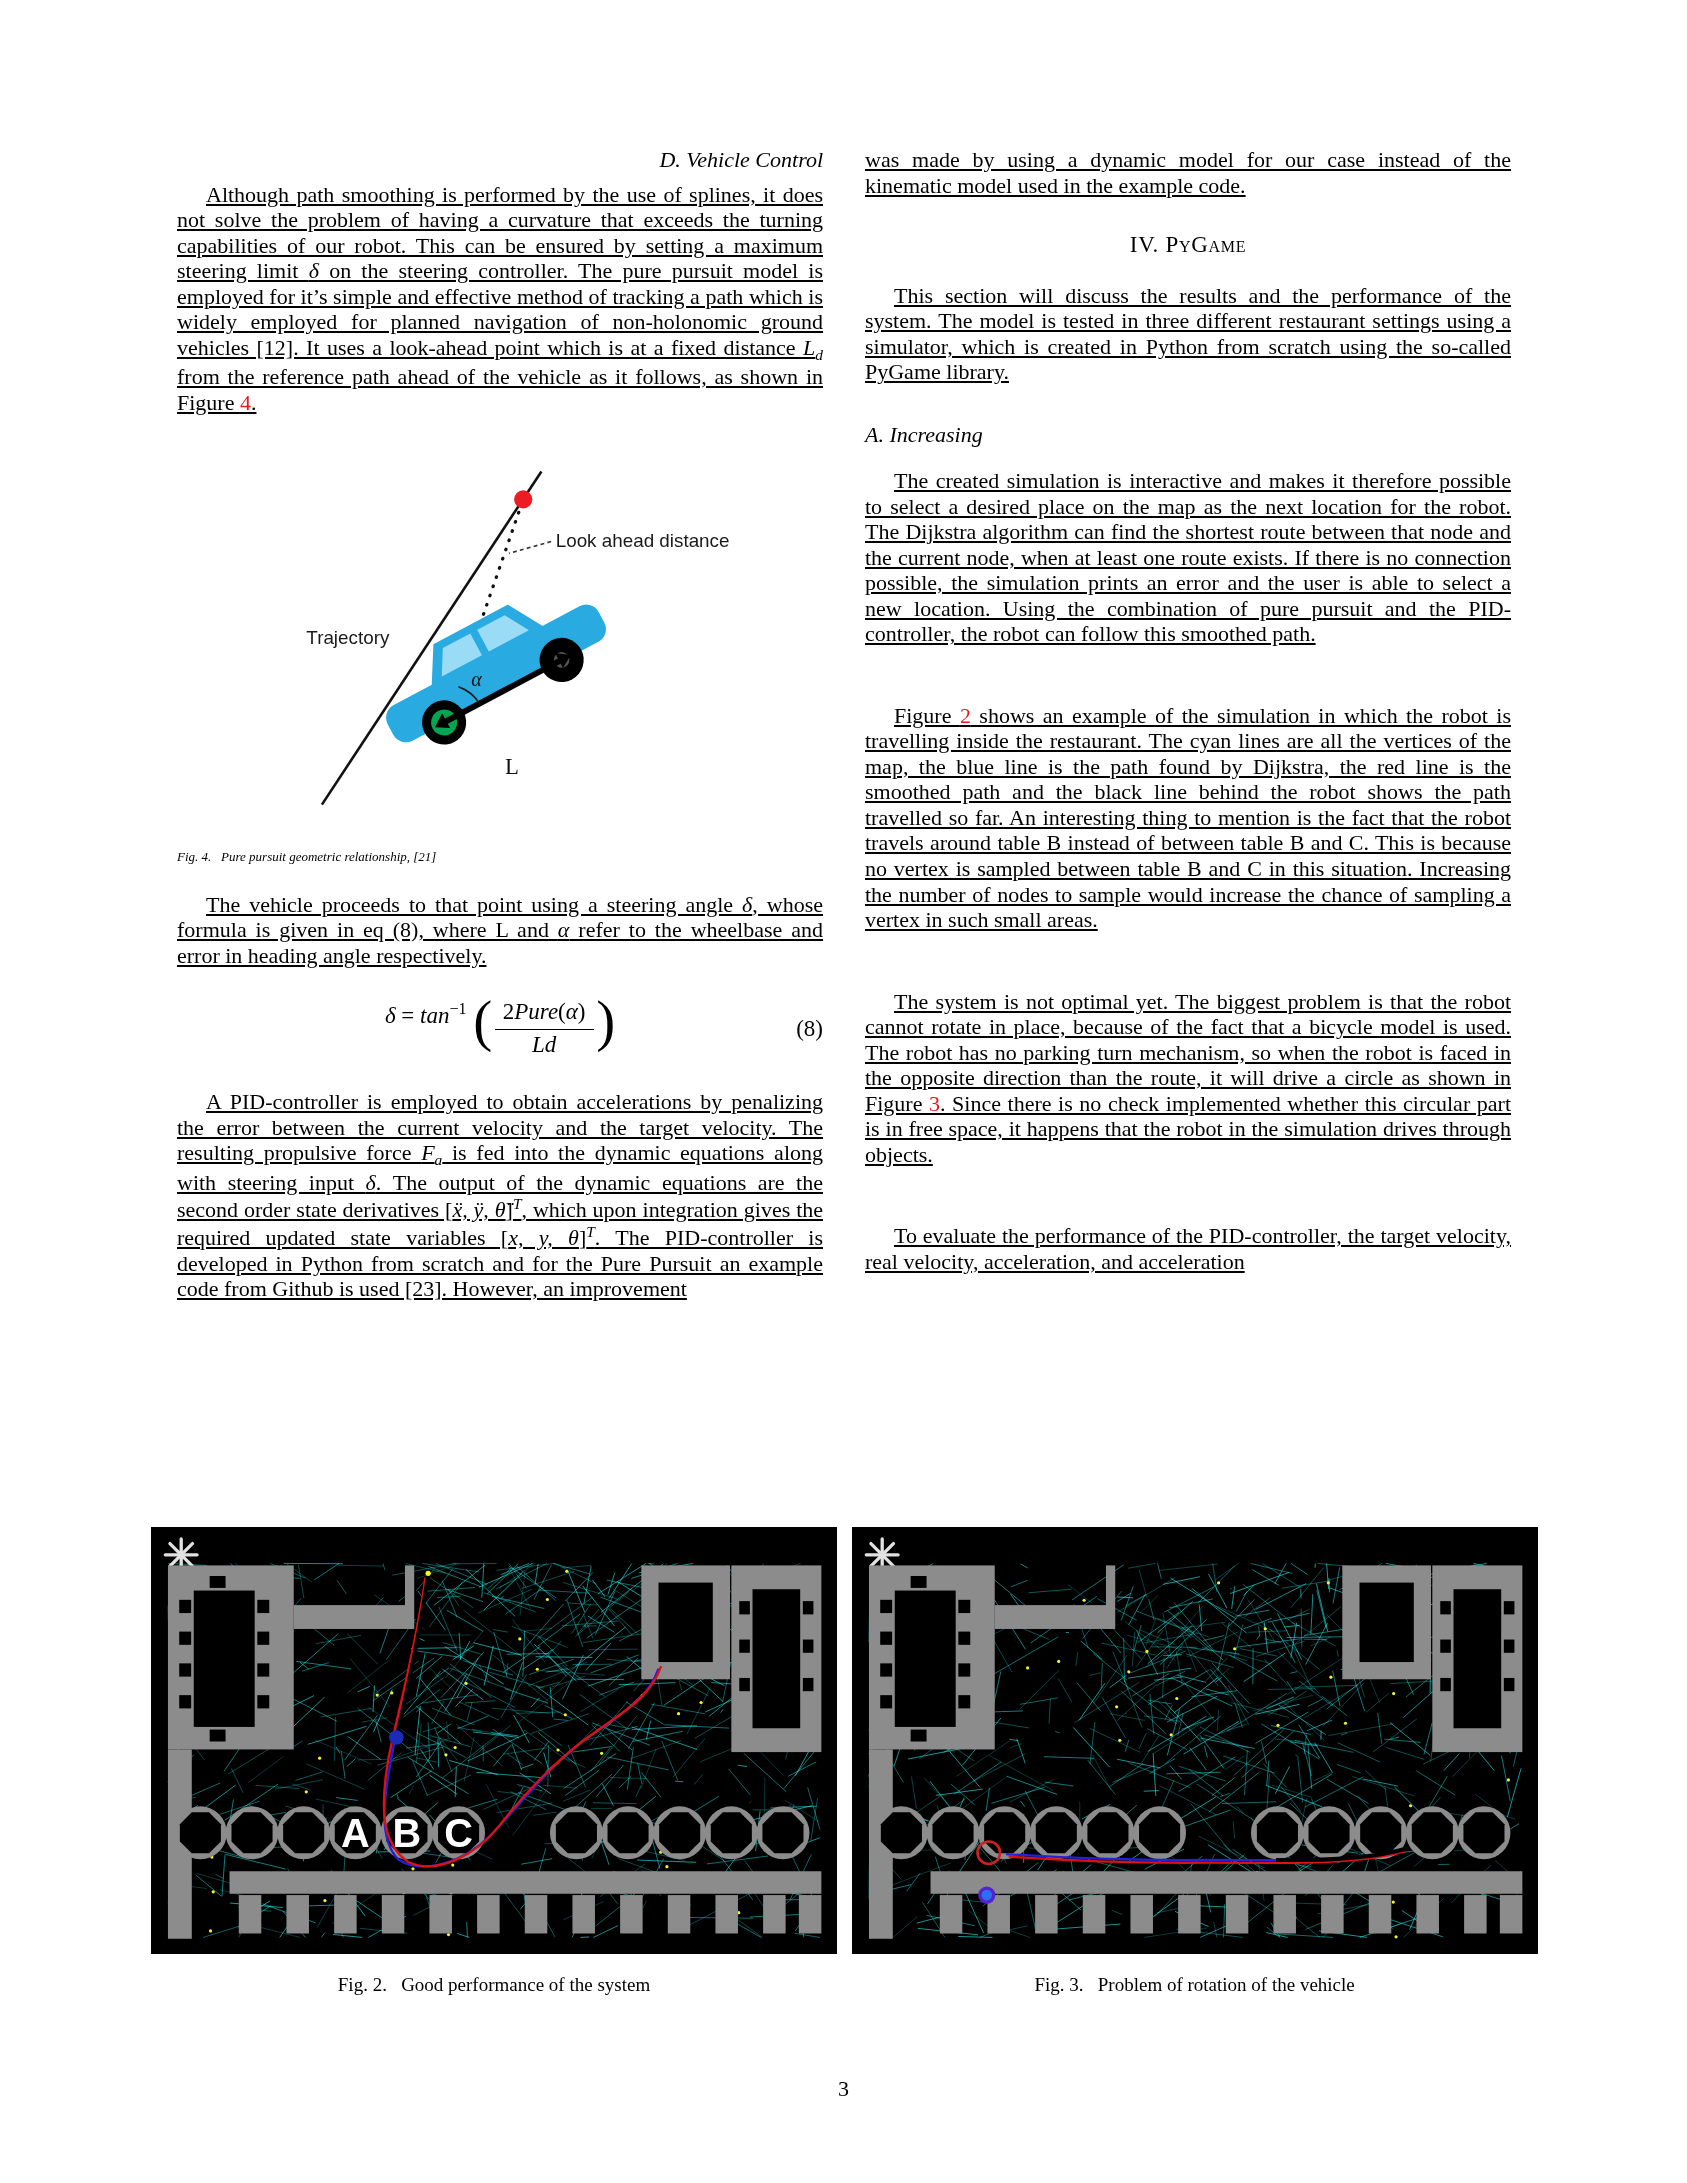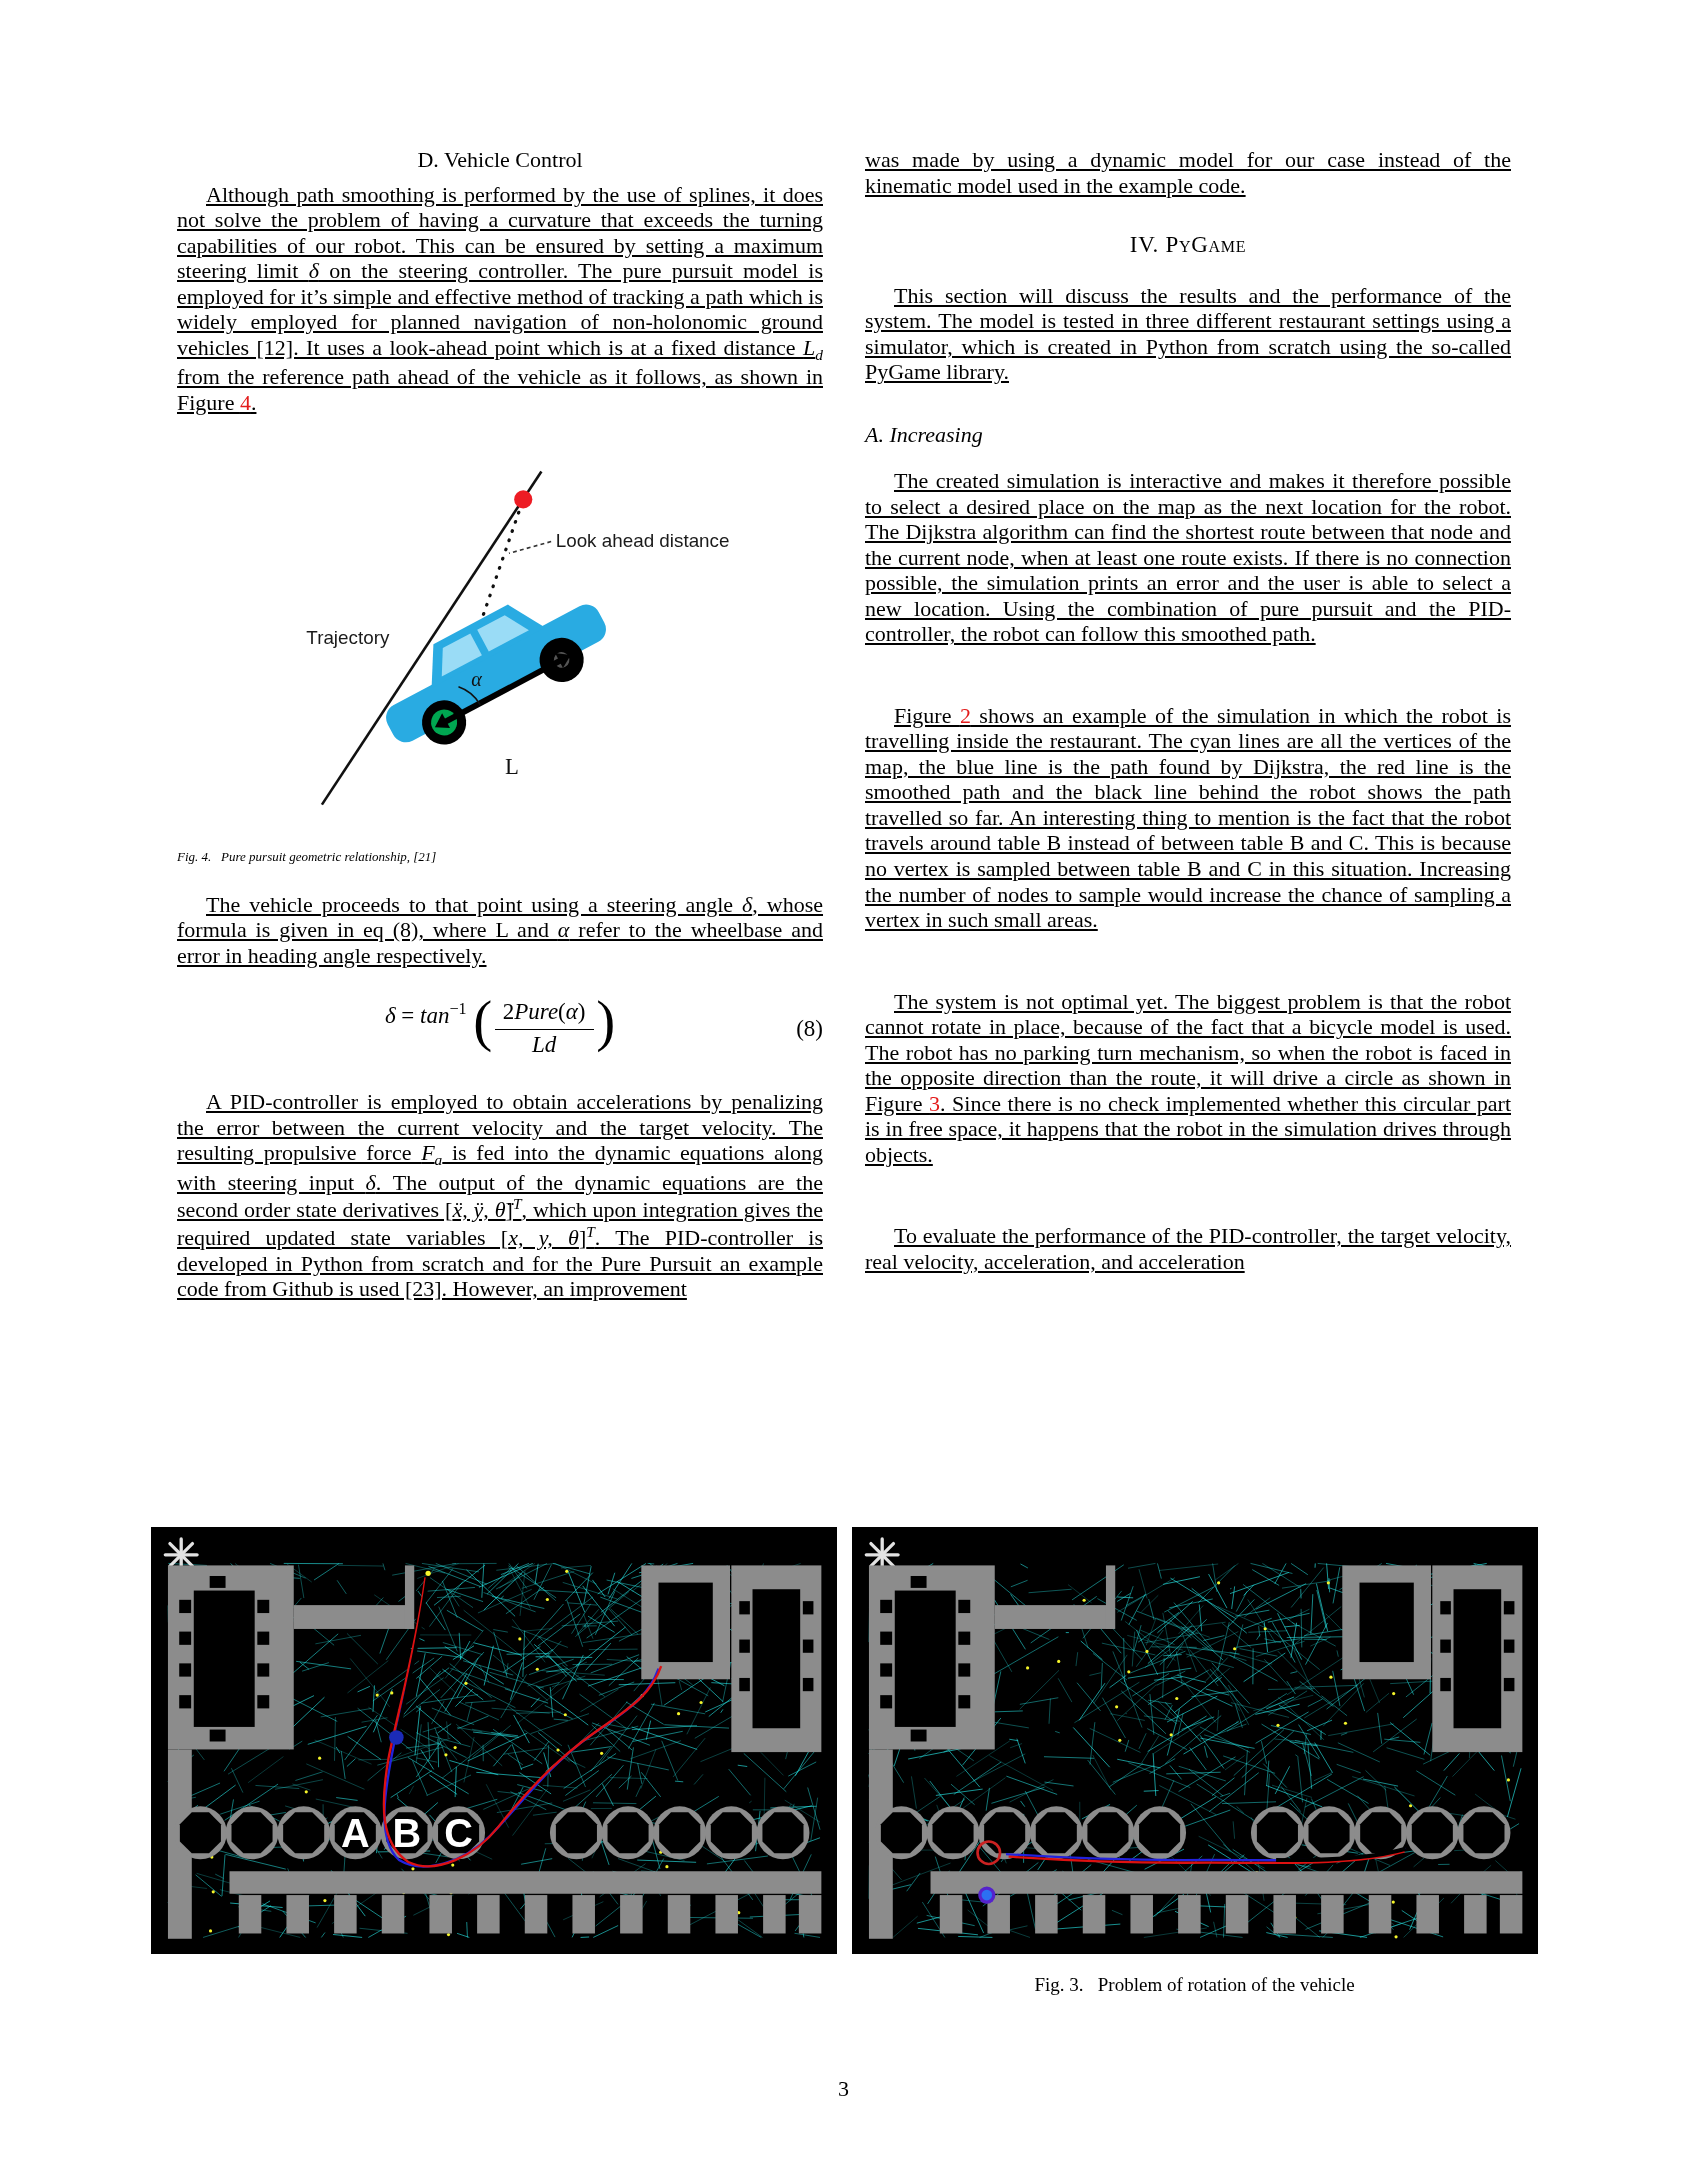--- a/index.html
+++ b/index.html
@@ -3,21 +3,21 @@
 <meta charset="utf-8">
 <style>
   html,body{margin:0;padding:0;background:#ffffff;}
   .page{position:relative;width:1687px;height:2183px;background:#ffffff;overflow:hidden;
         font-family:"Liberation Serif",serif;color:#000;}
   .col{position:absolute;top:147px;width:646px;font-size:22px;line-height:1.16;text-align:justify;}
   .col-left{left:177px;}
   .col-right{left:865px;}
   .col p{margin:0;text-indent:29px;text-decoration:underline;}
   .col p.noindent{text-indent:0;}
-  .itheading{font-weight:normal;font-size:22px;margin:0 0 9.3px 0;text-align:center;}
+  .itheading{font-style:italic;font-weight:normal;font-size:22px;margin:0 0 9.3px 0;text-align:right;}
   .itheading2{font-style:italic;font-weight:normal;font-size:22px;margin:37px 0 21px 0;text-align:left;}
   .secheading{font-weight:normal;font-size:23px;margin:34px 0 24px 0;text-align:center;font-variant:small-caps;letter-spacing:0.7px;}
   .gap-lg{margin-top:56px !important;}
   .ref{color:#e31b1b;}
   sub{font-size:70%;} sup{font-size:70%;}
 
   
   .fig4{margin:29px 0 26.5px 0;text-align:center;}
   .fig4 svg{display:block;margin:0 auto;}
   .figcaption{font-size:13px;line-height:1.25;text-align:left;margin-top:14.6px;text-indent:0;font-style:italic;}
@@ -872,20 +872,21 @@
         <path d="M 418,72 C 402,180 380,260 366,330 C 352,400 340,472 374,503 C 412,526 472,506 512,466 C 550,428 602,358 662,316 C 714,280 750,260 766,214" fill="none" stroke="#2222dd" stroke-width="3.5"></path>
         <path d="M 414,76 C 398,190 372,280 358,350 C 346,420 346,478 388,506 C 430,526 490,496 524,453 C 558,410 612,350 670,310 C 718,276 754,256 770,210" fill="none" stroke="#dd1111" stroke-width="3.5"></path>
         <path d="M 418,72 C 404,170 386,250 370,320" fill="none" stroke="#000" stroke-width="6"></path>
         <circle cx="418" cy="70" r="4" fill="#f5f52a"></circle>
         <circle cx="370" cy="318" r="11" fill="#1b2bb8"></circle>
 
         <text class="tbl-label" x="308" y="483">A</text>
         <text class="tbl-label" x="386" y="483">B</text>
         <text class="tbl-label" x="464" y="483">C</text>
       </svg>
+      <figcaption class="simcaption">Fig. 2.&nbsp;&nbsp;&nbsp;Good performance of the system</figcaption>
     </figure>
 
     <figure class="simfig" style="margin:0">
       <svg viewBox="0 0 1035 645" xmlns="http://www.w3.org/2000/svg" xmlns:xlink="http://www.w3.org/1999/xlink">
         <rect width="1035" height="645" fill="#000"></rect>
         <g id="web-fig3">
             <line x1="184.2" y1="473.9" x2="230.1" y2="528.4" stroke="rgba(40,235,235,0.59)" stroke-width="1.1"></line>
             <line x1="95.3" y1="104.5" x2="194.0" y2="98.7" stroke="rgba(40,235,235,0.37)" stroke-width="1.1"></line>
             <line x1="916.7" y1="70.4" x2="972.4" y2="137.0" stroke="rgba(40,235,235,0.73)" stroke-width="1.1"></line>
             <line x1="639.6" y1="497.7" x2="727.0" y2="529.6" stroke="rgba(40,235,235,0.51)" stroke-width="1.1"></line>

